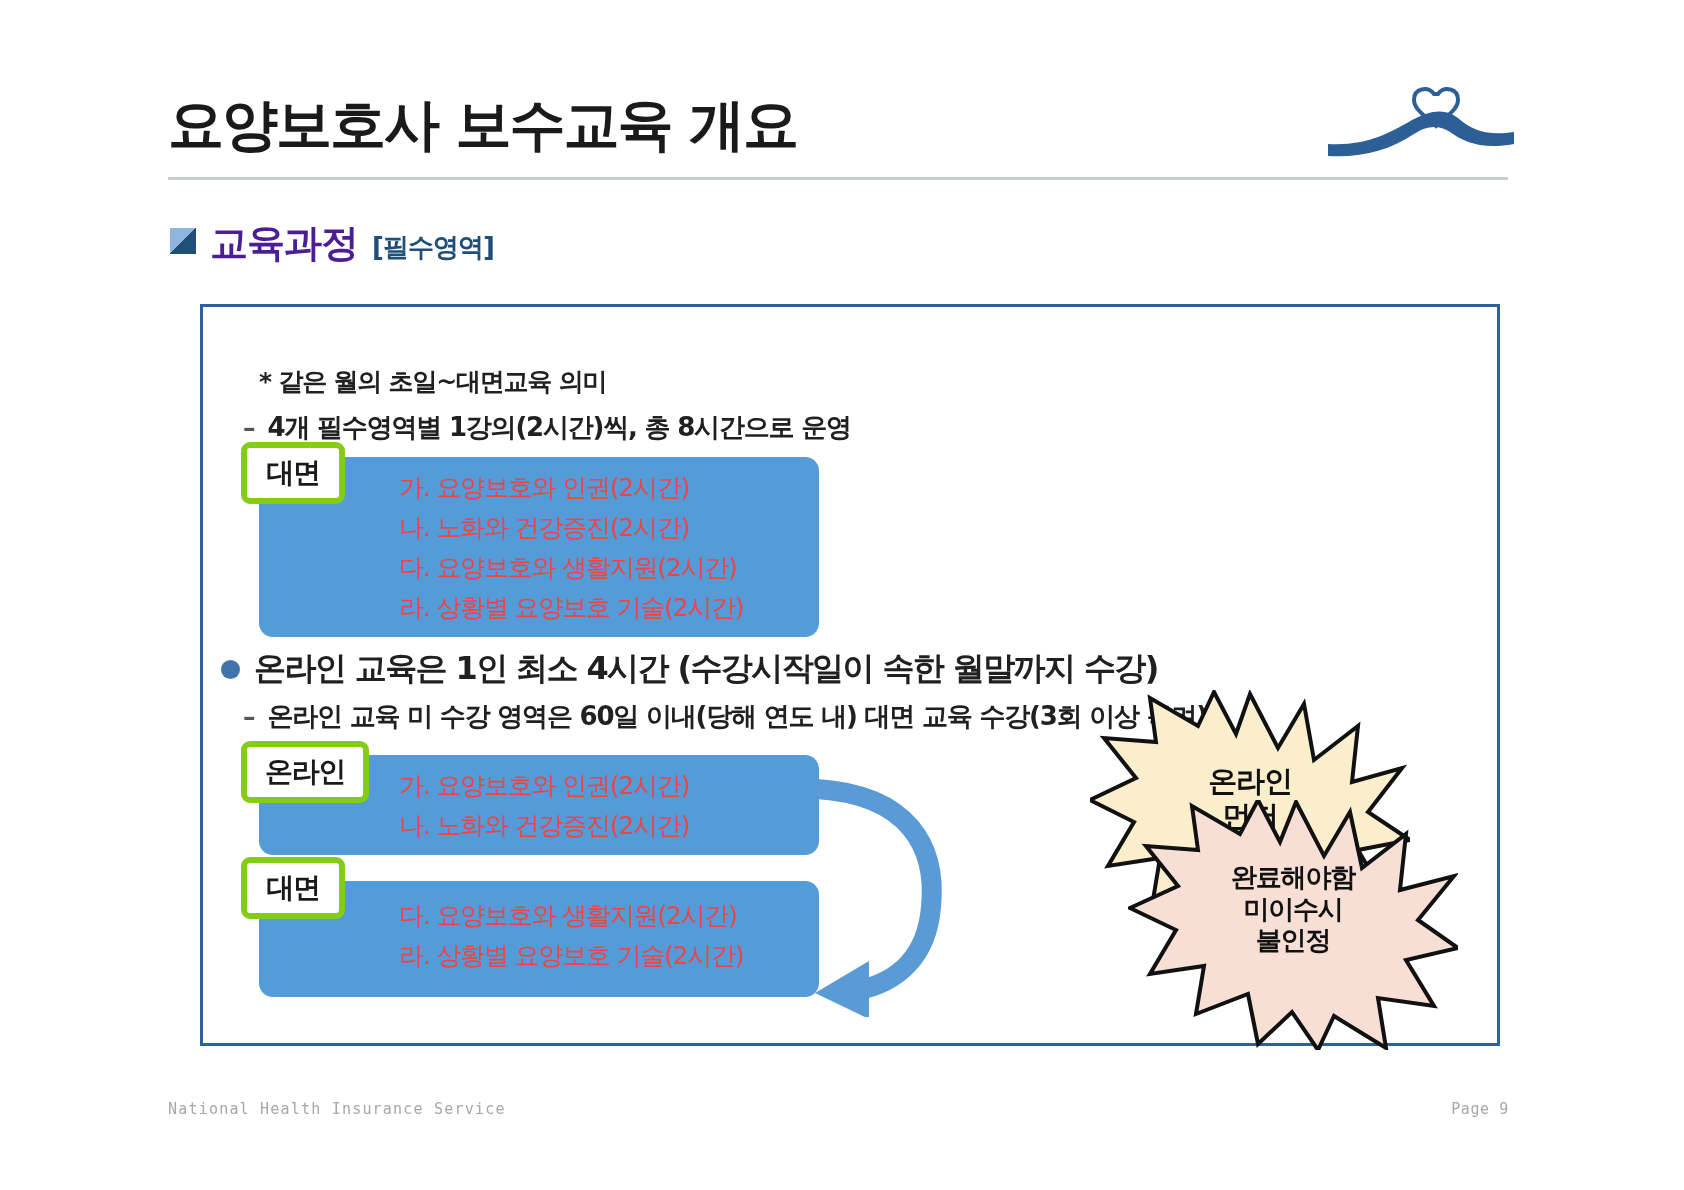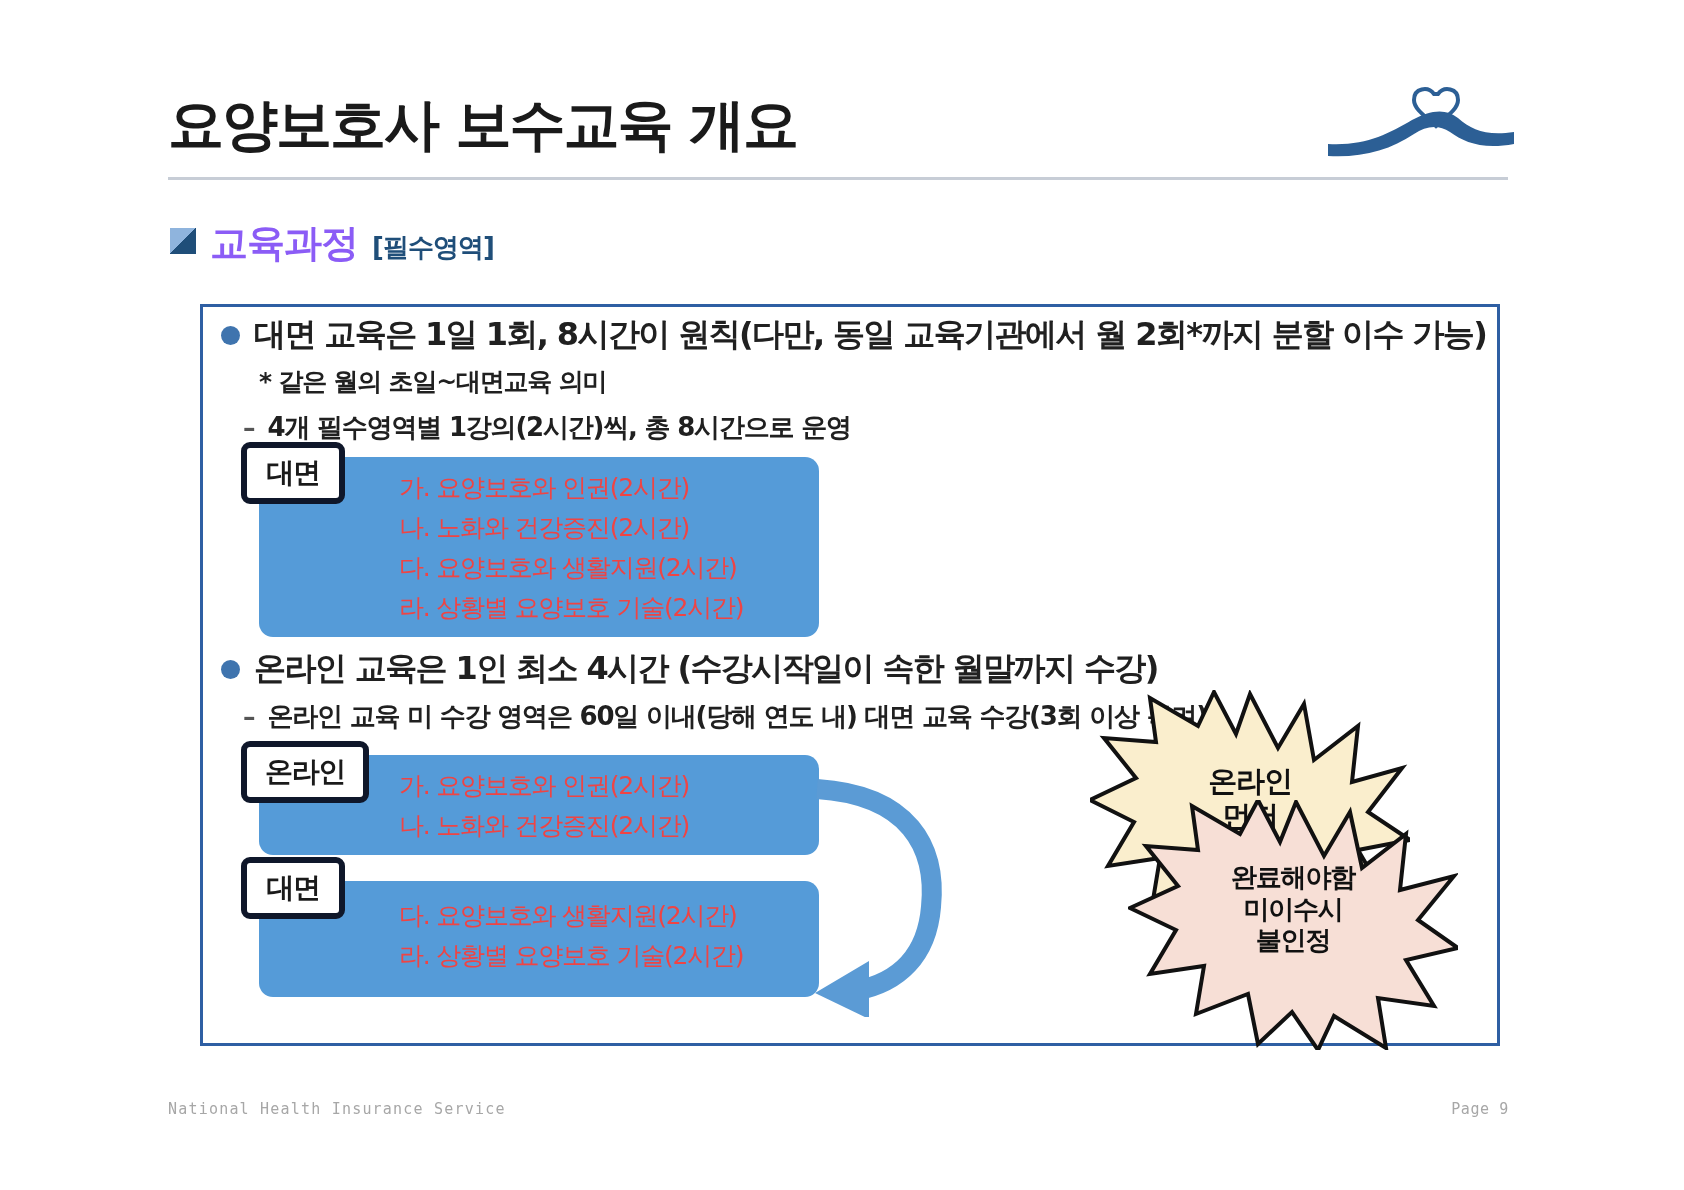--- a/index.html
+++ b/index.html
@@ -60,21 +60,21 @@
   .section-bullet {
     width: 26px;
     height: 26px;
     position: relative;
     top: -2px;
     background: linear-gradient(135deg, #8fb4dd 0%, #8fb4dd 49%, #1f4e79 50%, #1f4e79 100%);
   }
   .section-title {
     font-size: 38px;
     font-weight: bold;
-    color: #8b5cf6;
+    color: #4c1d95;
     letter-spacing: -1px;
   }
   .section-sub {
     font-size: 26px;
     font-weight: bold;
     color: #1f4e79;
     letter-spacing: -1px;
   }
 
   
@@ -149,21 +149,21 @@
     font-weight: normal;
     color: #ef4444;
     letter-spacing: -1.2px;
     white-space: nowrap;
   }
 
   
   .tag {
     position: absolute;
     background: #ffffff;
-    border: 6px solid #0f172a;
+    border: 6px solid #84cc16;
     border-radius: 9px;
     display: flex;
     align-items: center;
     justify-content: center;
     font-size: 28px;
     font-weight: bold;
     color: #1a1a1a;
     letter-spacing: -1.4px;
   }
 
@@ -237,24 +237,20 @@
 
   <div class="section-head">
     <span class="section-bullet"></span>
     <span class="section-title">교육과정</span>
     <span class="section-sub">[필수영역]</span>
   </div>
 
   <div class="panel">
     <div class="panel-inner">
 
-      <div class="bullet-row" style="left:18px; top:6px;">
-        <span class="dot"></span>
-        <span class="b1-text">대면 교육은 1일 1회, 8시간이 원칙(다만, 동일 교육기관에서 월 2회*까지 분할 이수 가능)</span>
-      </div>
 
       <div class="sub-note" style="left:56px; top:58px;">* 같은 월의 초일~대면교육 의미</div>
 
       <div class="dash-row" style="left:40px; top:103px;">
         <span class="dash">–</span>
         <span class="dash-text">4개 필수영역별 1강의(2시간)씩, 총 8시간으로 운영</span>
       </div>
 
       <div class="bluebox" style="left:56px; top:150px; width:560px; height:180px;"></div>
       <div class="course" style="left:196px; top:164px;">가. 요양보호와 인권(2시간)</div>

